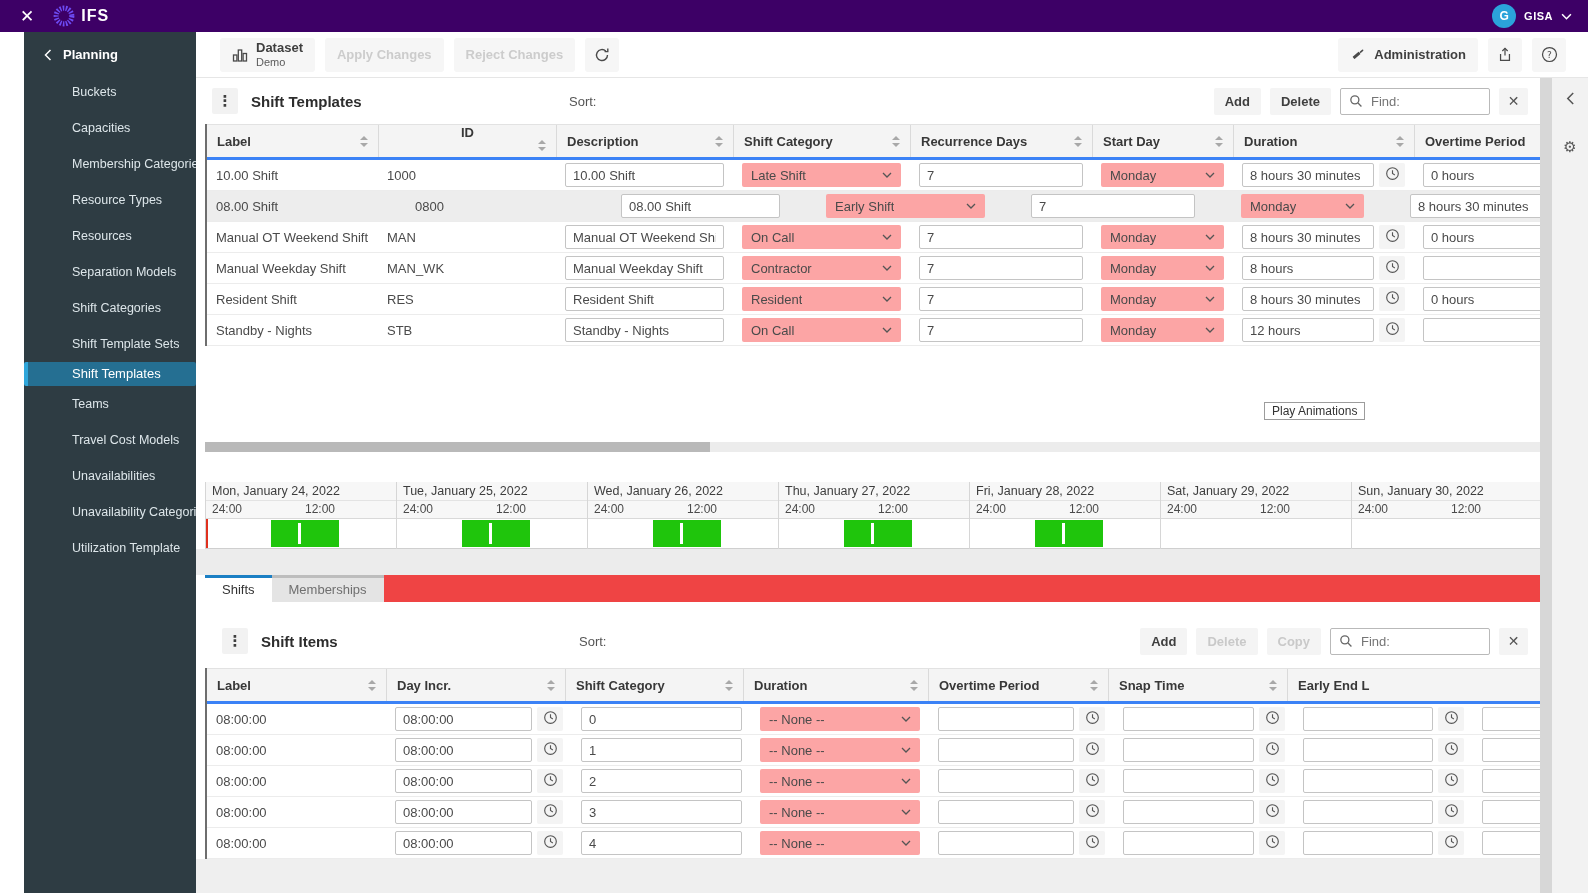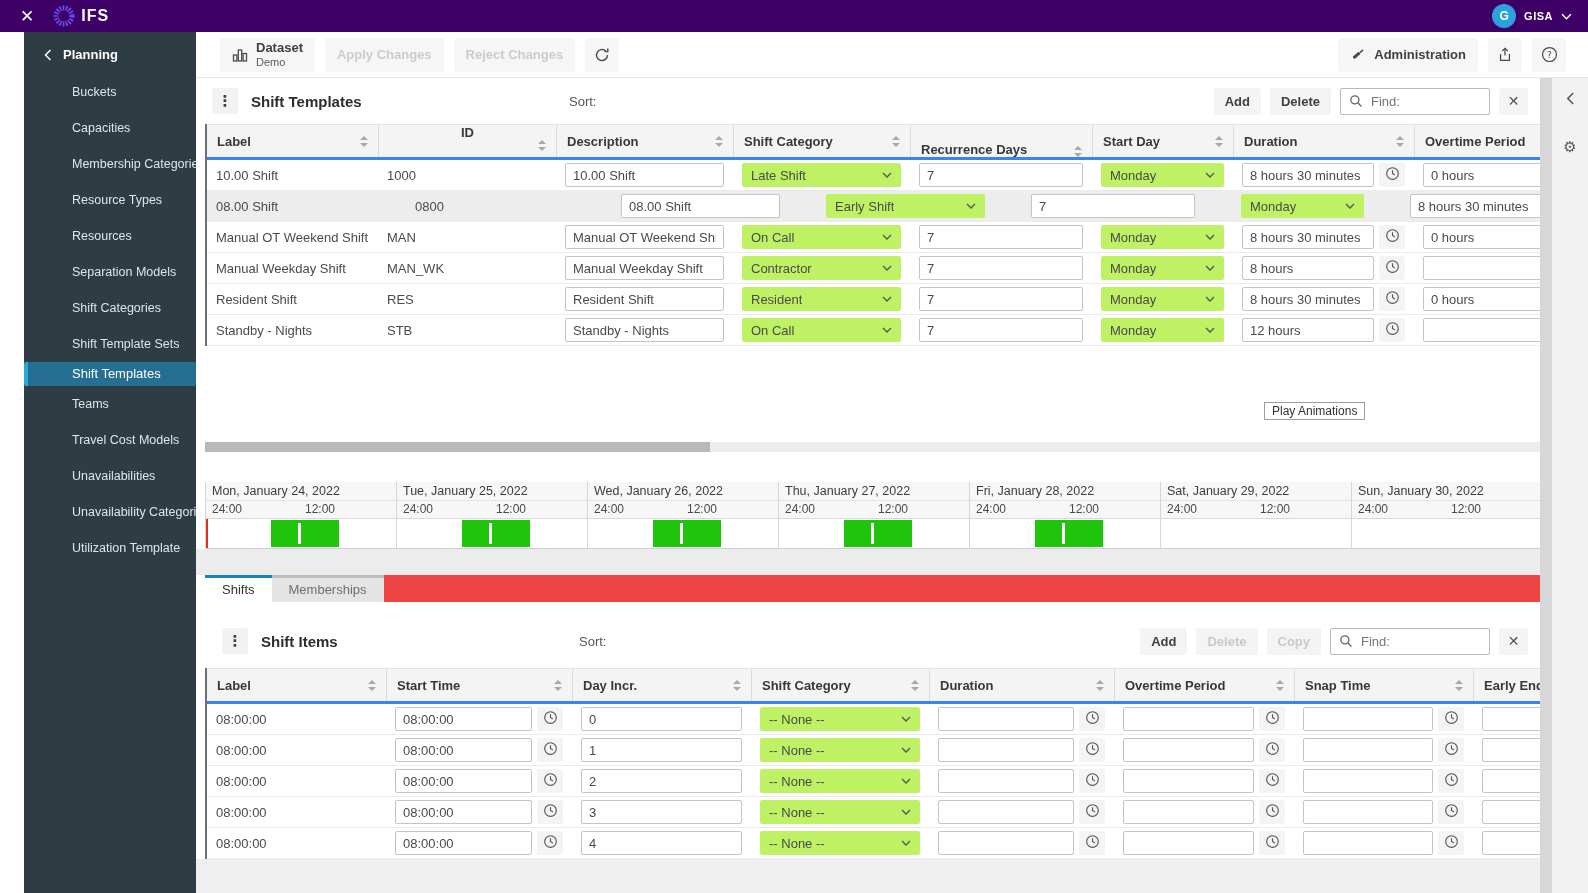--- a/index.html
+++ b/index.html
@@ -77,21 +77,21 @@
   .sort { display:inline-flex; flex-direction:column; gap:3px; margin-left:auto; padding-left:8px; cursor:pointer; }
   .sort i { display:block; width:0; height:0; border-left:4px solid transparent; border-right:4px solid transparent; }
   .sort .up { border-bottom:4px solid #a8a8a8; }
   .sort .dn { border-top:4px solid #a8a8a8; }
   .grow { display:flex; height:31px; background:#fff; border-bottom:1px solid #ececec; }
   .grow.alt { background:#ededed;gap:28px; }
   .cell { display:flex; align-items:center; padding:0 9px; flex:none; }
   .ctext { font-size:13px; color:#4a4a4a; white-space:nowrap; overflow:hidden; }
   .cin { width:100%; height:24px; border:1px solid #c4c4c4; border-radius:2px; padding:0 7px; font-size:13px;
          color:#4a4a4a; background:#fff; outline:none; font-family:inherit; min-width:0; }
-  .sel { flex:1; height:24px; background:#bef264; border-radius:2px; display:flex; align-items:center;
+  .sel { flex:1; height:24px; background:#fca5a5; border-radius:2px; display:flex; align-items:center;
          padding:0 9px; font-size:13px; color:#4a4a4a; cursor:pointer; min-width:0; }
   .selv { white-space:nowrap; overflow:hidden; }
   .selch { margin-left:auto; display:flex; padding-left:6px; }
   .clockbtn { width:26px; height:24px; margin-left:5px; background:#f4f4f4; border:none; border-radius:2px;
               display:flex; align-items:center; justify-content:center; cursor:pointer; flex:none; }
 
   
   .playarea { height:96px; position:relative; flex:none; }
   .playbtn { position:absolute; left:1059px; top:56px; font-size:12px; color:#333; background:#fff;
              border:1px solid #9c9c9c; padding:1px 7px; cursor:pointer; font-family:inherit; }
@@ -264,21 +264,21 @@
                     <i class="dn"></i>
                   </span>
                 </div>
                 <div class="hcell" style="width: 177px;">
                   <span class="hlab">Shift Category</span>
                   <span class="sort">
                     <i class="up"></i>
                     <i class="dn"></i>
                   </span>
                 </div>
-                <div class="hcell" style="width: 182px; align-items: flex-end;">
+                <div class="hcell" style="width: 182px;">
                   <span class="hlab">Recurrence Days</span>
                   <span class="sort">
                     <i class="up"></i>
                     <i class="dn"></i>
                   </span>
                 </div>
                 <div class="hcell" style="width: 141px;">
                   <span class="hlab">Start Day</span>
                   <span class="sort">
                     <i class="up"></i>
@@ -695,27 +695,20 @@
         <div class="gridwrap g2head-gap">
           <div class="g2">
             <div class="ghead" id="g2head">
                 <div class="hcell" style="width: 179px;">
                   <span class="hlab">Label</span>
                   <span class="sort">
                     <i class="up"></i>
                     <i class="dn"></i>
                   </span>
                 </div>
-                <div class="hcell" style="width: 186px;">
-                  <span class="hlab">Start Time</span>
-                  <span class="sort">
-                    <i class="up"></i>
-                    <i class="dn"></i>
-                  </span>
-                </div>
                 <div class="hcell" style="width: 179px;">
                   <span class="hlab">Day Incr.</span>
                   <span class="sort">
                     <i class="up"></i>
                     <i class="dn"></i>
                   </span>
                 </div>
                 <div class="hcell" style="width: 178px;">
                   <span class="hlab">Shift Category</span>
                   <span class="sort">

